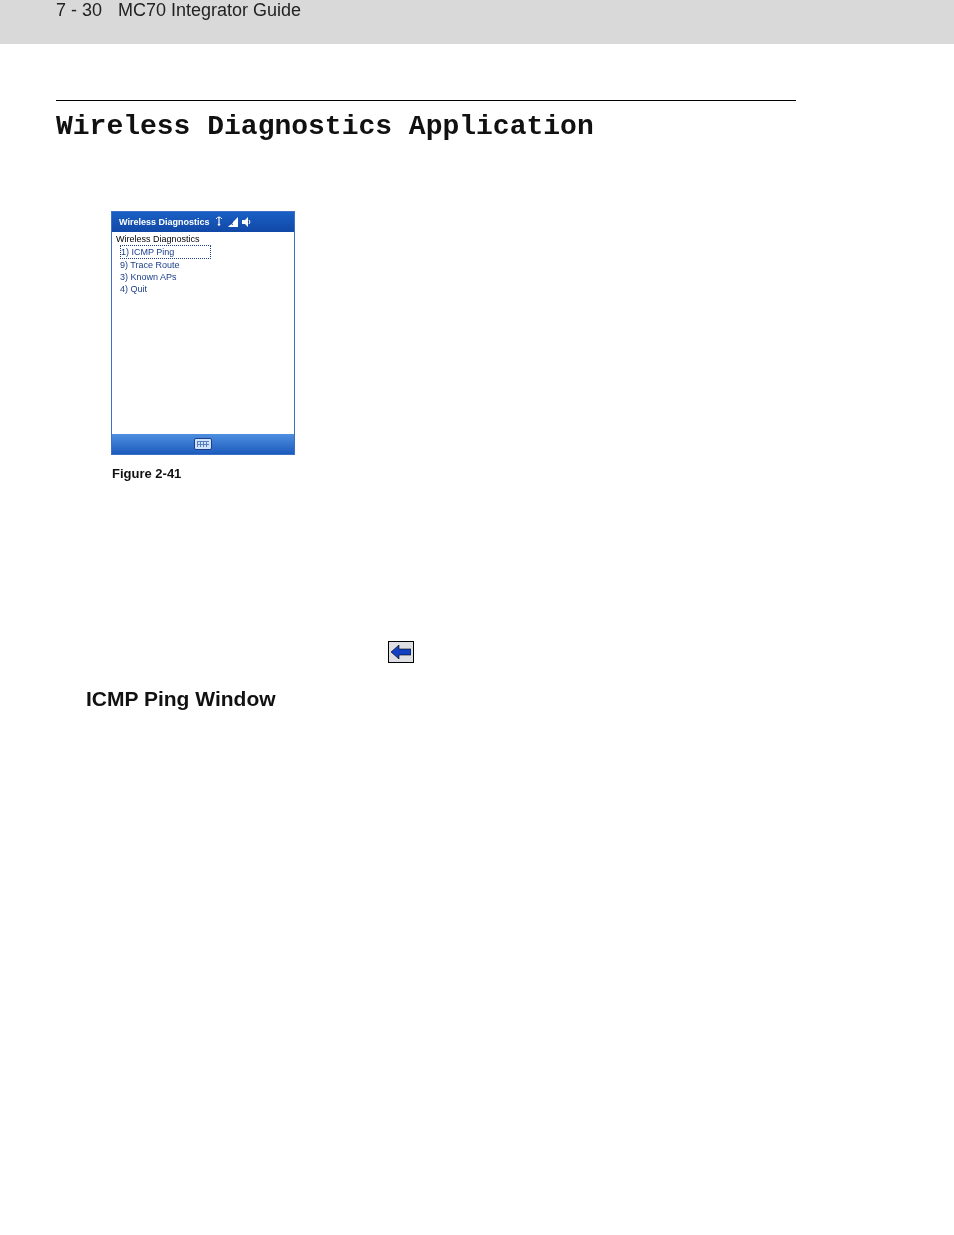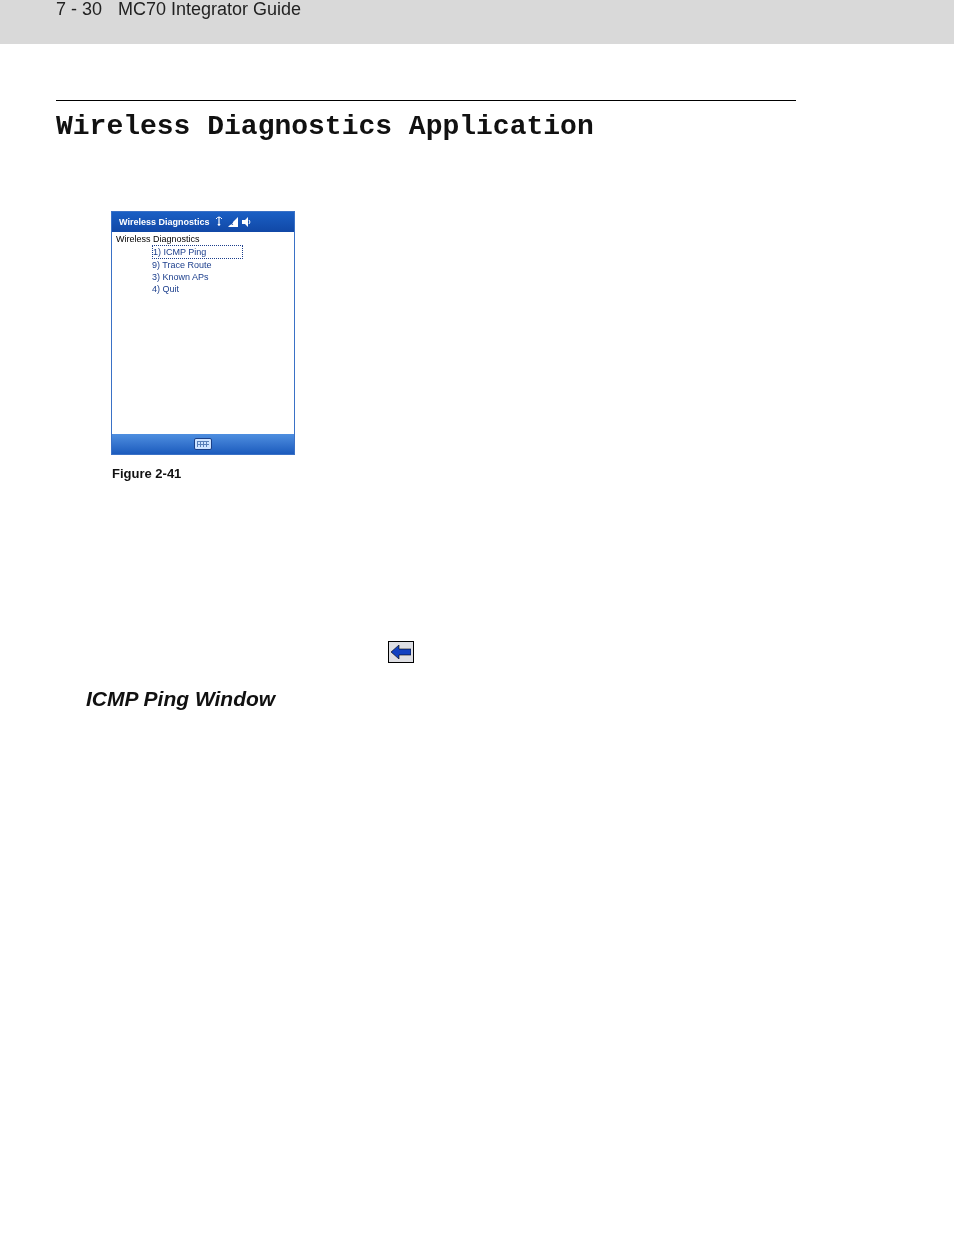--- a/index.html
+++ b/index.html
@@ -8,21 +8,21 @@
     background: #ffffff;
     width: 954px;
     height: 1235px;
     position: relative;
   }
   .header-bar {
     background: #d9d9d9;
     height: 44px;
     width: 100%;
     display: flex;
-    align-items: flex-end;
+    align-items: center;
     padding: 0 0 24px 56px;
     color: #222;
   }
   .header-bar .page-num {
     font-family: "Arial Narrow", Arial, sans-serif;
     font-size: 18px;
     font-stretch: condensed;
     margin-right: 16px;
   }
   .header-bar .guide-title {
@@ -101,21 +101,20 @@
     color: #1b3e8c;
     padding: 2px 4px 0 4px;
     text-align: left;
   }
   .device-body .heading {
     color: #000;
   }
   .device-menu {
     margin-top: 1px;
     padding-left: 4px;
-    margin-left: 32px;
   }
   .device-menu .item { line-height: 12px; }
   .device-menu .item.sel {
     display: inline-block;
     padding: 0 36px 0 0;
     border: 1px dotted #1b3e8c;
     border-radius: 1px;
   }
   .device-bottom {
     height: 20px;
@@ -154,21 +153,20 @@
     display:flex; align-items:center; justify-content:center;
   }
   .back-arrow-wrap svg { display:block; }
   .subsection-title {
     margin-left: 30px;
     font-family: "Arial Narrow", Arial, sans-serif;
     font-size: 21px;
     font-weight: bold;
     font-stretch: condensed;
     color: #111;
-    font-style: italic;
   }
 </style>
 </head>
 <body>
 
 <div class="header-bar">
   <span class="page-num">7 - 30</span>
   <span class="guide-title">MC70 Integrator Guide</span>
 </div>
 

